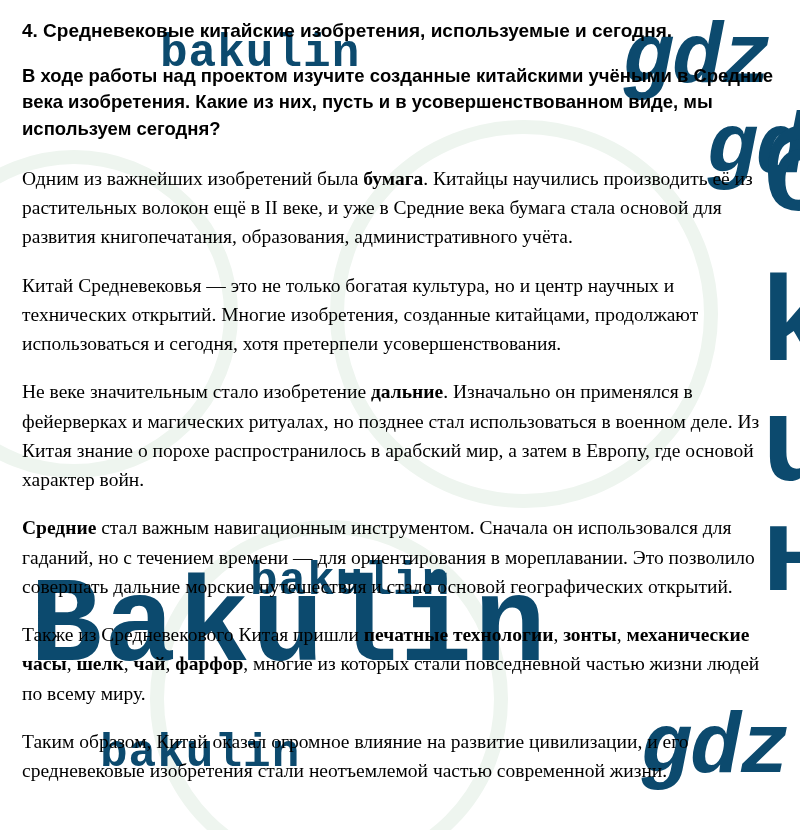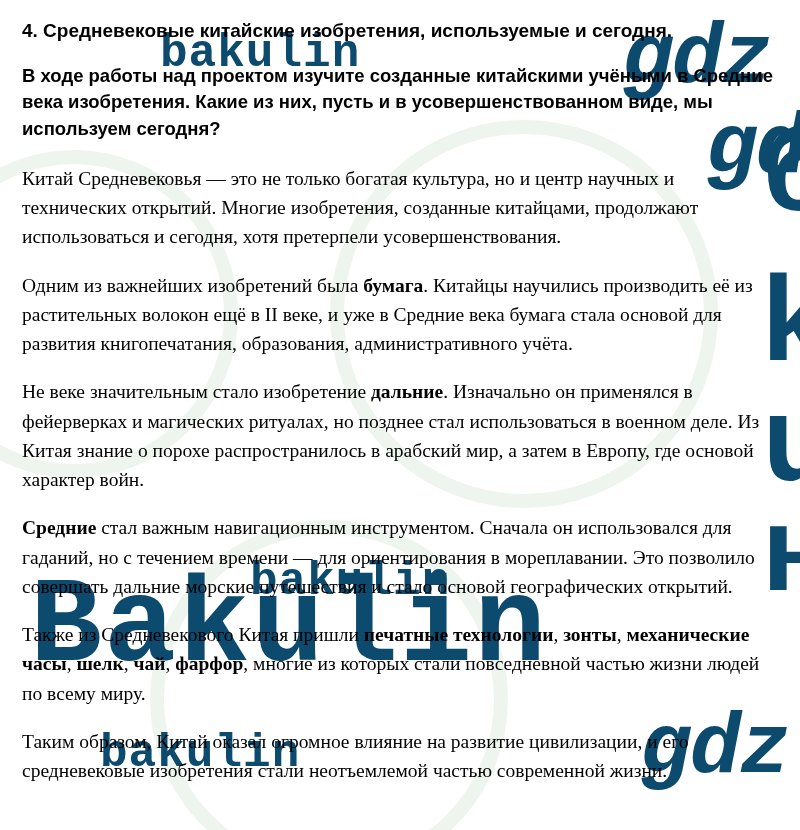--- a/index.html
+++ b/index.html
@@ -111,21 +111,21 @@
   <div class="wm wm-big" style="left:30px; top:560px;">Bakulin</div>
 </div>
 
 <div class="page">
 
   <h1 class="task-title">4. Средневековые китайские изобретения, используемые и сегодня.</h1>
 
   <p class="lead">В ходе работы над проектом изучите созданные китайскими учёными в Средние века изобретения. Какие из них, пусть и в усовершенствованном виде, мы используем сегодня?</p>
 
   <div>
+    <p class="body-par"><span>Одним из важнейших изобретений была </span><b>бумага</b><span>. Китайцы научились производить её из растительных волокон ещё в II веке, и уже в Средние века бумага стала основой для развития книгопечатания, образования, административного учёта.</span></p>
     <p class="body-par"><span>Китай Средневековья — это не только богатая культура, но и центр научных и технических открытий. Многие изобретения, созданные китайцами, продолжают использоваться и сегодня, хотя претерпели усовершенствования.</span></p>
-    <p class="body-par"><span>Одним из важнейших изобретений была </span><b>бумага</b><span>. Китайцы научились производить её из растительных волокон ещё в II веке, и уже в Средние века бумага стала основой для развития книгопечатания, образования, административного учёта.</span></p>
     <p class="body-par"><span>Не веке значительным стало изобретение </span><b>дальние</b><span>. Изначально он применялся в фейерверках и магических ритуалах, но позднее стал использоваться в военном деле. Из Китая знание о порохе распространилось в арабский мир, а затем в Европу, где основой характер войн.</span></p>
     <p class="body-par"><b>Средние</b><span> стал важным навигационным инструментом. Сначала он использовался для гаданий, но с течением времени — для ориентирования в мореплавании. Это позволило совершать дальние морские путешествия и стало основой географических открытий.</span></p>
     <p class="body-par"><span>Также из Средневекового Китая пришли </span><b>печатные технологии</b><span>, </span><b>зонты</b><span>, </span><b>механические часы</b><span>, </span><b>шелк</b><span>, </span><b>чай</b><span>, </span><b>фарфор</b><span>, многие из которых стали повседневной частью жизни людей по всему миру.</span></p>
     <p class="body-par"><span>Таким образом, Китай оказал огромное влияние на развитие цивилизации, и его средневековые изобретения стали неотъемлемой частью современной жизни.</span></p>
   </div>
 
 </div>
 
 </body></html>

